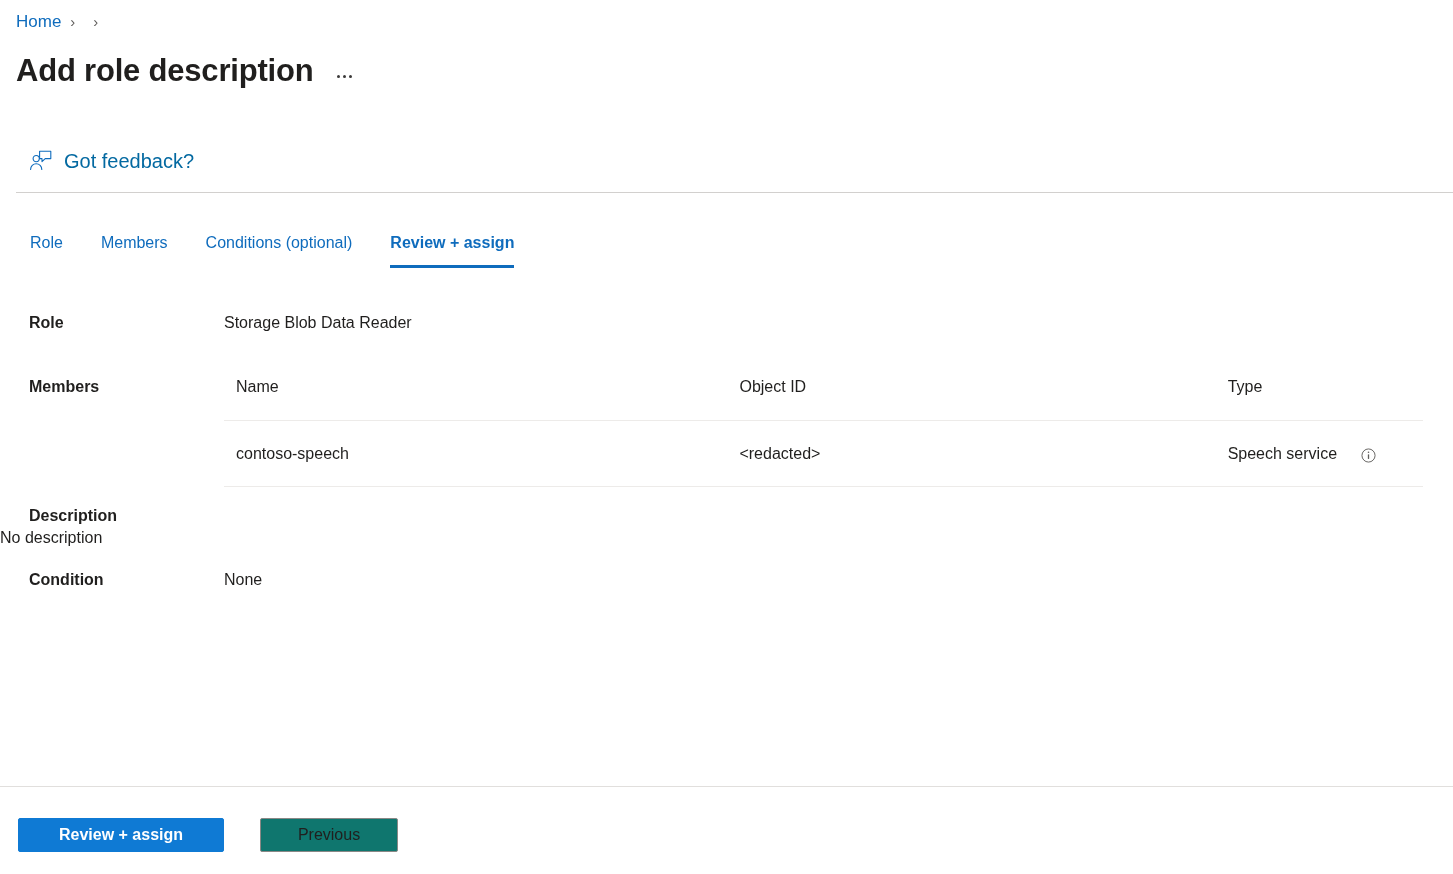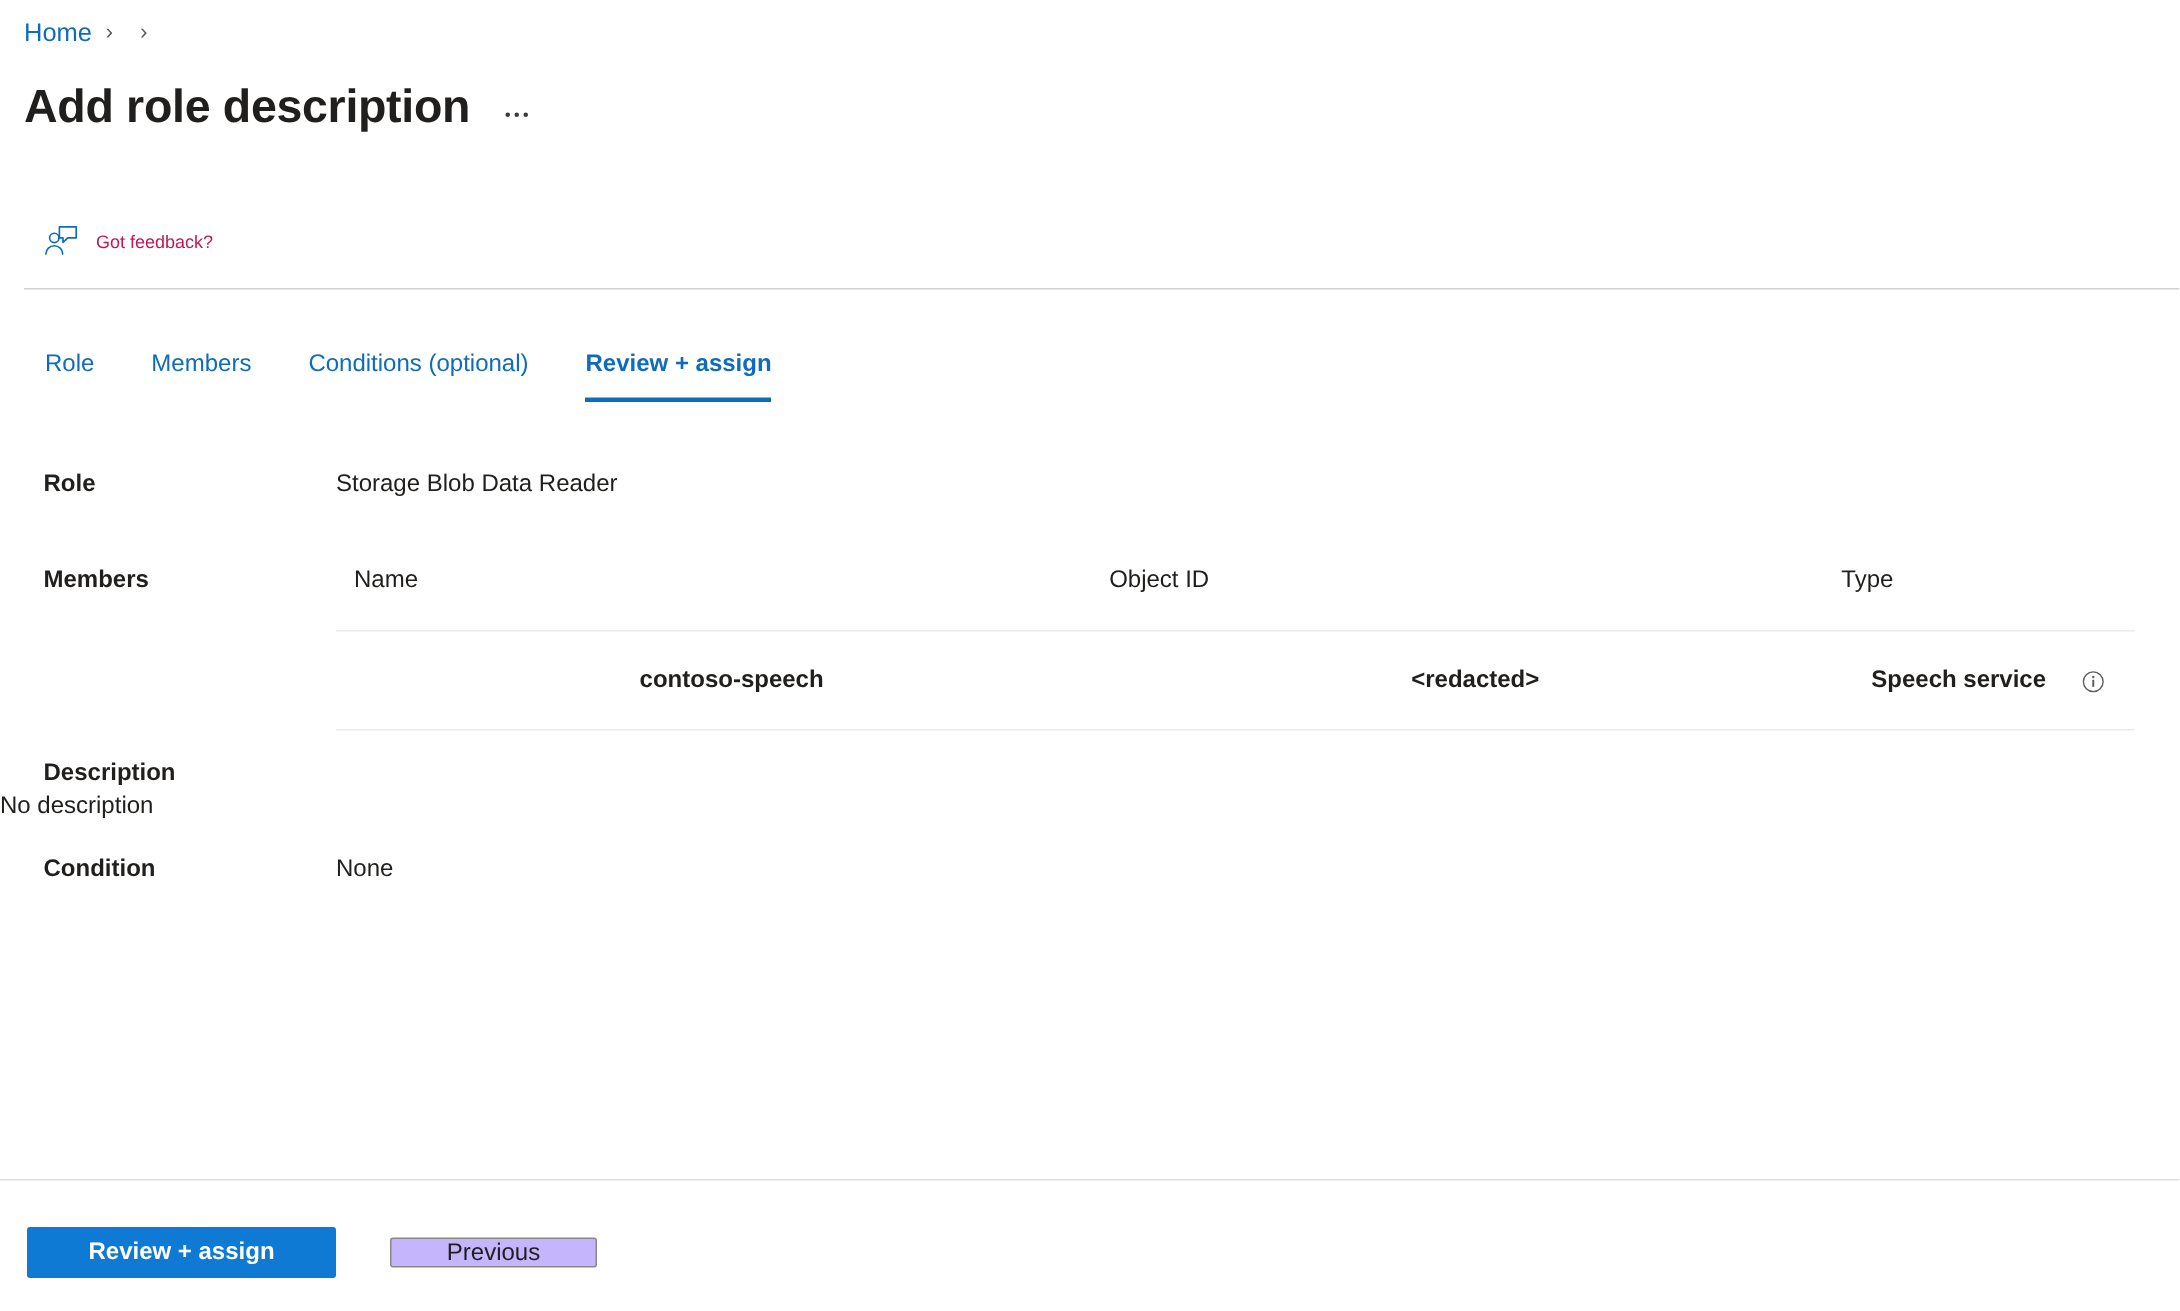--- a/index.html
+++ b/index.html
@@ -78,23 +78,23 @@
     display: flex;
     align-items: center;
     cursor: pointer;
   }
   .feedback-icon {
     width: 26px;
     height: 26px;
     display: block;
   }
   .feedback-label {
-    font-size: 12px;
-    line-height: 22px;
-    color: #be185d;
+    font-size: 20px;
+    line-height: 22px;
+    color: #0369a1;
     margin-left: 10px;
   }
 
   .divider-top {
     position: absolute;
     left: 16px;
     top: 192px;
     width: 1437px;
     height: 1px;
     background: #d2d0ce;
@@ -178,24 +178,24 @@
   .members-table th {
     text-align: left;
     font-size: 16px;
     line-height: 22px;
     font-weight: 400;
     color: #201f1e;
     padding: 0 0 22px 0;
     border-bottom: 1px solid #edebe9;
   }
   .members-table td {
-    text-align: center;
-    font-size: 16px;
-    line-height: 22px;
-    font-weight: 700;
+    text-align: left;
+    font-size: 16px;
+    line-height: 22px;
+    font-weight: 400;
     color: #201f1e;
     padding: 22px 0 21px 0;
     border-bottom: 1px solid #edebe9;
     white-space: nowrap;
   }
   .col-name { width: 509px; padding-left: 12px !important; }
   .col-oid  { width: 494px; }
   .col-type { width: 196px; }
   .type-cell {
     display: inline-flex;
@@ -237,24 +237,24 @@
   }
   .btn-primary {
     background: #0f7ad4;
     color: #ffffff;
     border: 1px solid #0f7ad4;
     height: 34px;
     padding: 0 18px;
     min-width: 206px;
   }
   .btn-secondary {
-    background: #c4b5fd;
+    background: #0f766e;
     color: #201f1e;
     border: 1px solid #8a8886;
-    height: 20px;
+    height: 34px;
     padding: 0 18px;
     min-width: 138px;
     margin-left: 36px;
     font-weight: 400;
   }
 </style>
 </head>
 <body>
 
 <div class="breadcrumb">

